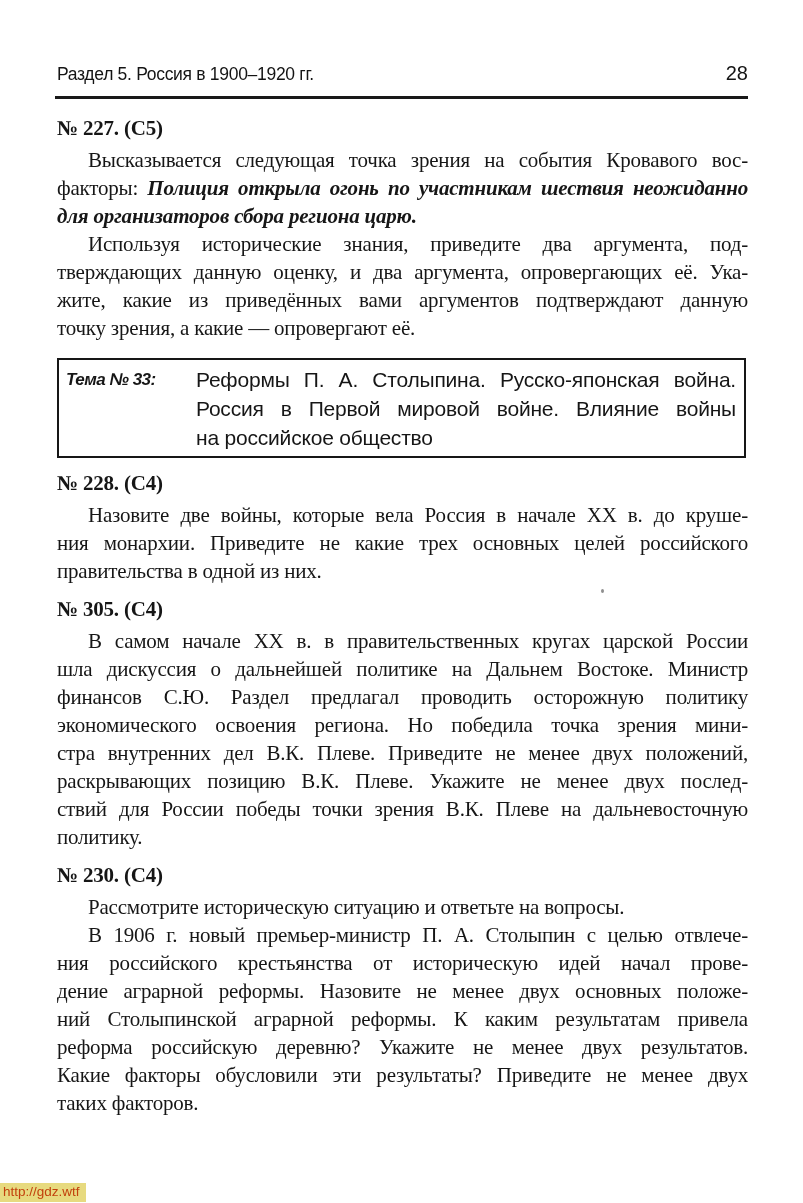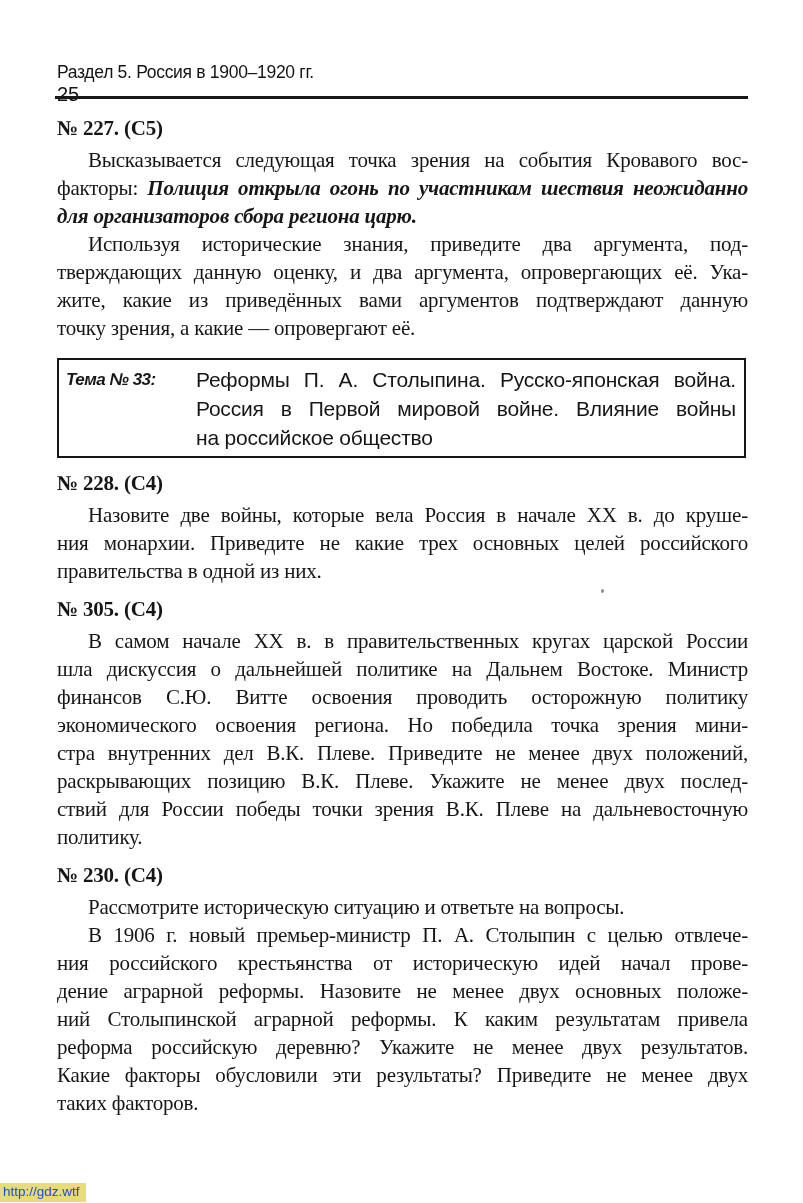--- a/index.html
+++ b/index.html
@@ -13,21 +13,20 @@
     color: #161616;
     font-family: "Liberation Serif", serif;
   }
   .header-row {
     position: absolute;
     top: 62px; left: 57px; right: 55px;
     display: flex;
     justify-content: space-between;
     align-items: baseline;
     font-family: "Liberation Sans", sans-serif;
-    flex-direction: column;
   }
   .section-title {
     font-size: 17.5px;
     letter-spacing: -0.3px;
     font-weight: 400;
     color: #141414;
   }
   .page-number {
     font-size: 20px;
     font-weight: 400;
@@ -90,34 +89,34 @@
     position: absolute;
     top: 589px; left: 601px;
     width: 3px; height: 4px;
     background: #8f8f8f;
     border-radius: 50%;
   }
   .watermark {
     position: absolute;
     left: 0; bottom: 1px;
     background: #e7da7f;
-    color: #1d4ed8;
+    color: #c2410c;
     font-family: "Liberation Sans", sans-serif;
     font-size: 13.5px;
     line-height: 16px;
     padding: 1px 6px 2px 3px;
   }
 </style>
 </head>
 <body>
 
 <div class="page">
   <div class="header-row">
     <span class="section-title">Раздел 5. Россия в 1900–1920 гг.</span>
-    <span class="page-number">25</span>
+    <span class="page-number">28</span>
   </div>
   <div class="rule"></div>
   <div class="content" id="content">
       <div class="qhead">№ 227. (С5)</div>
       <div class="para">
         <div class="line j ind"><span>Высказывается следующая точка зрения на события Кровавого вос-</span></div>
         <div class="line j"><span>факторы: </span><span class="it">Полиция открыла огонь по участникам шествия неожиданно</span></div>
         <div class="line"><span class="it">для организаторов сбора региона царю.</span></div>
       </div>
       <div class="para">
@@ -137,21 +136,21 @@
       <div class="qhead mt12">№ 228. (С4)</div>
       <div class="para">
         <div class="line j ind"><span>Назовите две войны, которые вела Россия в начале XX в. до круше-</span></div>
         <div class="line j"><span>ния монархии. Приведите не какие трех основных целей российского</span></div>
         <div class="line"><span>правительства в одной из них.</span></div>
       </div>
       <div class="qhead mt12">№ 305. (С4)</div>
       <div class="para">
         <div class="line j ind"><span>В самом начале XX в. в правительственных кругах царской России</span></div>
         <div class="line j"><span>шла дискуссия о дальнейшей политике на Дальнем Востоке. Министр</span></div>
-        <div class="line j"><span>финансов С.Ю. Витте освоения проводить осторожную политику</span></div>
+        <div class="line j"><span>финансов С.Ю. Раздел предлагал проводить осторожную политику</span></div>
         <div class="line j"><span>экономического освоения региона. Но победила точка зрения мини-</span></div>
         <div class="line j"><span>стра внутренних дел В.К. Плеве. Приведите не менее двух положений,</span></div>
         <div class="line j"><span>раскрывающих позицию В.К. Плеве. Укажите не менее двух послед-</span></div>
         <div class="line j"><span>ствий для России победы точки зрения В.К. Плеве на дальневосточную</span></div>
         <div class="line"><span>политику.</span></div>
       </div>
       <div class="qhead mt12">№ 230. (С4)</div>
       <div class="para">
         <div class="line ind"><span>Рассмотрите историческую ситуацию и ответьте на вопросы.</span></div>
       </div>

